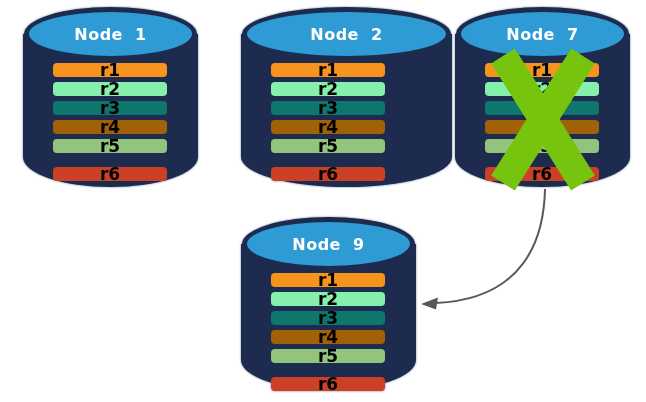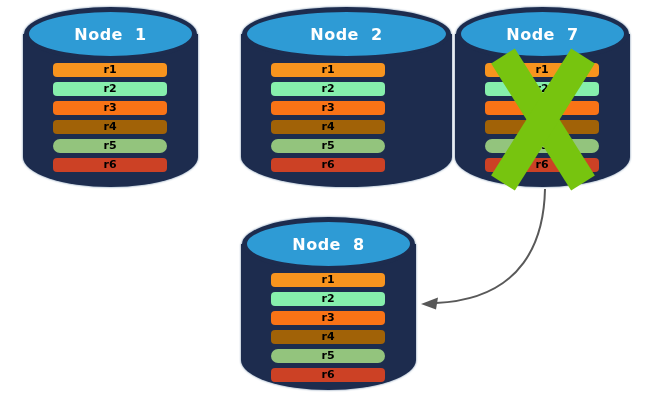--- a/index.html
+++ b/index.html
@@ -55,30 +55,30 @@
     flex-direction: column;
     gap: 5px;
   }
   .bar {
     height: 14px;
     border-radius: 4px;
     display: flex;
     align-items: flex-start;
     justify-content: center;
     font-weight: bold;
-    font-size: 11px;
+    font-size: 17px;
     line-height: 14px;
     color: #000000;
   }
   .c-r1 { background: #F7941E; }
   .c-r2 { background: #86efac; }
-  .c-r3 { background: #f97316; }
+  .c-r3 { background: #0f766e; }
   .c-r4 { background: #a16207; }
-  .c-r5 { background: #93C47D; border-radius: 7px; }
-  .c-r6 { background: #CC4125; }
+  .c-r5 { background: #93C47D; }
+  .c-r6 { background: #CC4125; margin-top: 9px; }
 
   .overlay {
     position: absolute;
     left: 0; top: 0;
     width: 646px;
     height: 402px;
     pointer-events: none;
   }
 </style>
 </head>
@@ -163,21 +163,21 @@
         </div>
       <div class="bar c-r6">
           <span>r6</span>
         </div>
     </div>
   </div>
 
   <div class="node pos-4">
     <div class="cyl-body"></div>
     <div class="cyl-top">
-      <span class="node-title">Node  8</span>
+      <span class="node-title">Node  9</span>
     </div>
     <div class="bars">
       <div class="bar c-r1">
           <span>r1</span>
         </div>
       <div class="bar c-r2">
           <span>r2</span>
         </div>
       <div class="bar c-r3">
           <span>r3</span>

